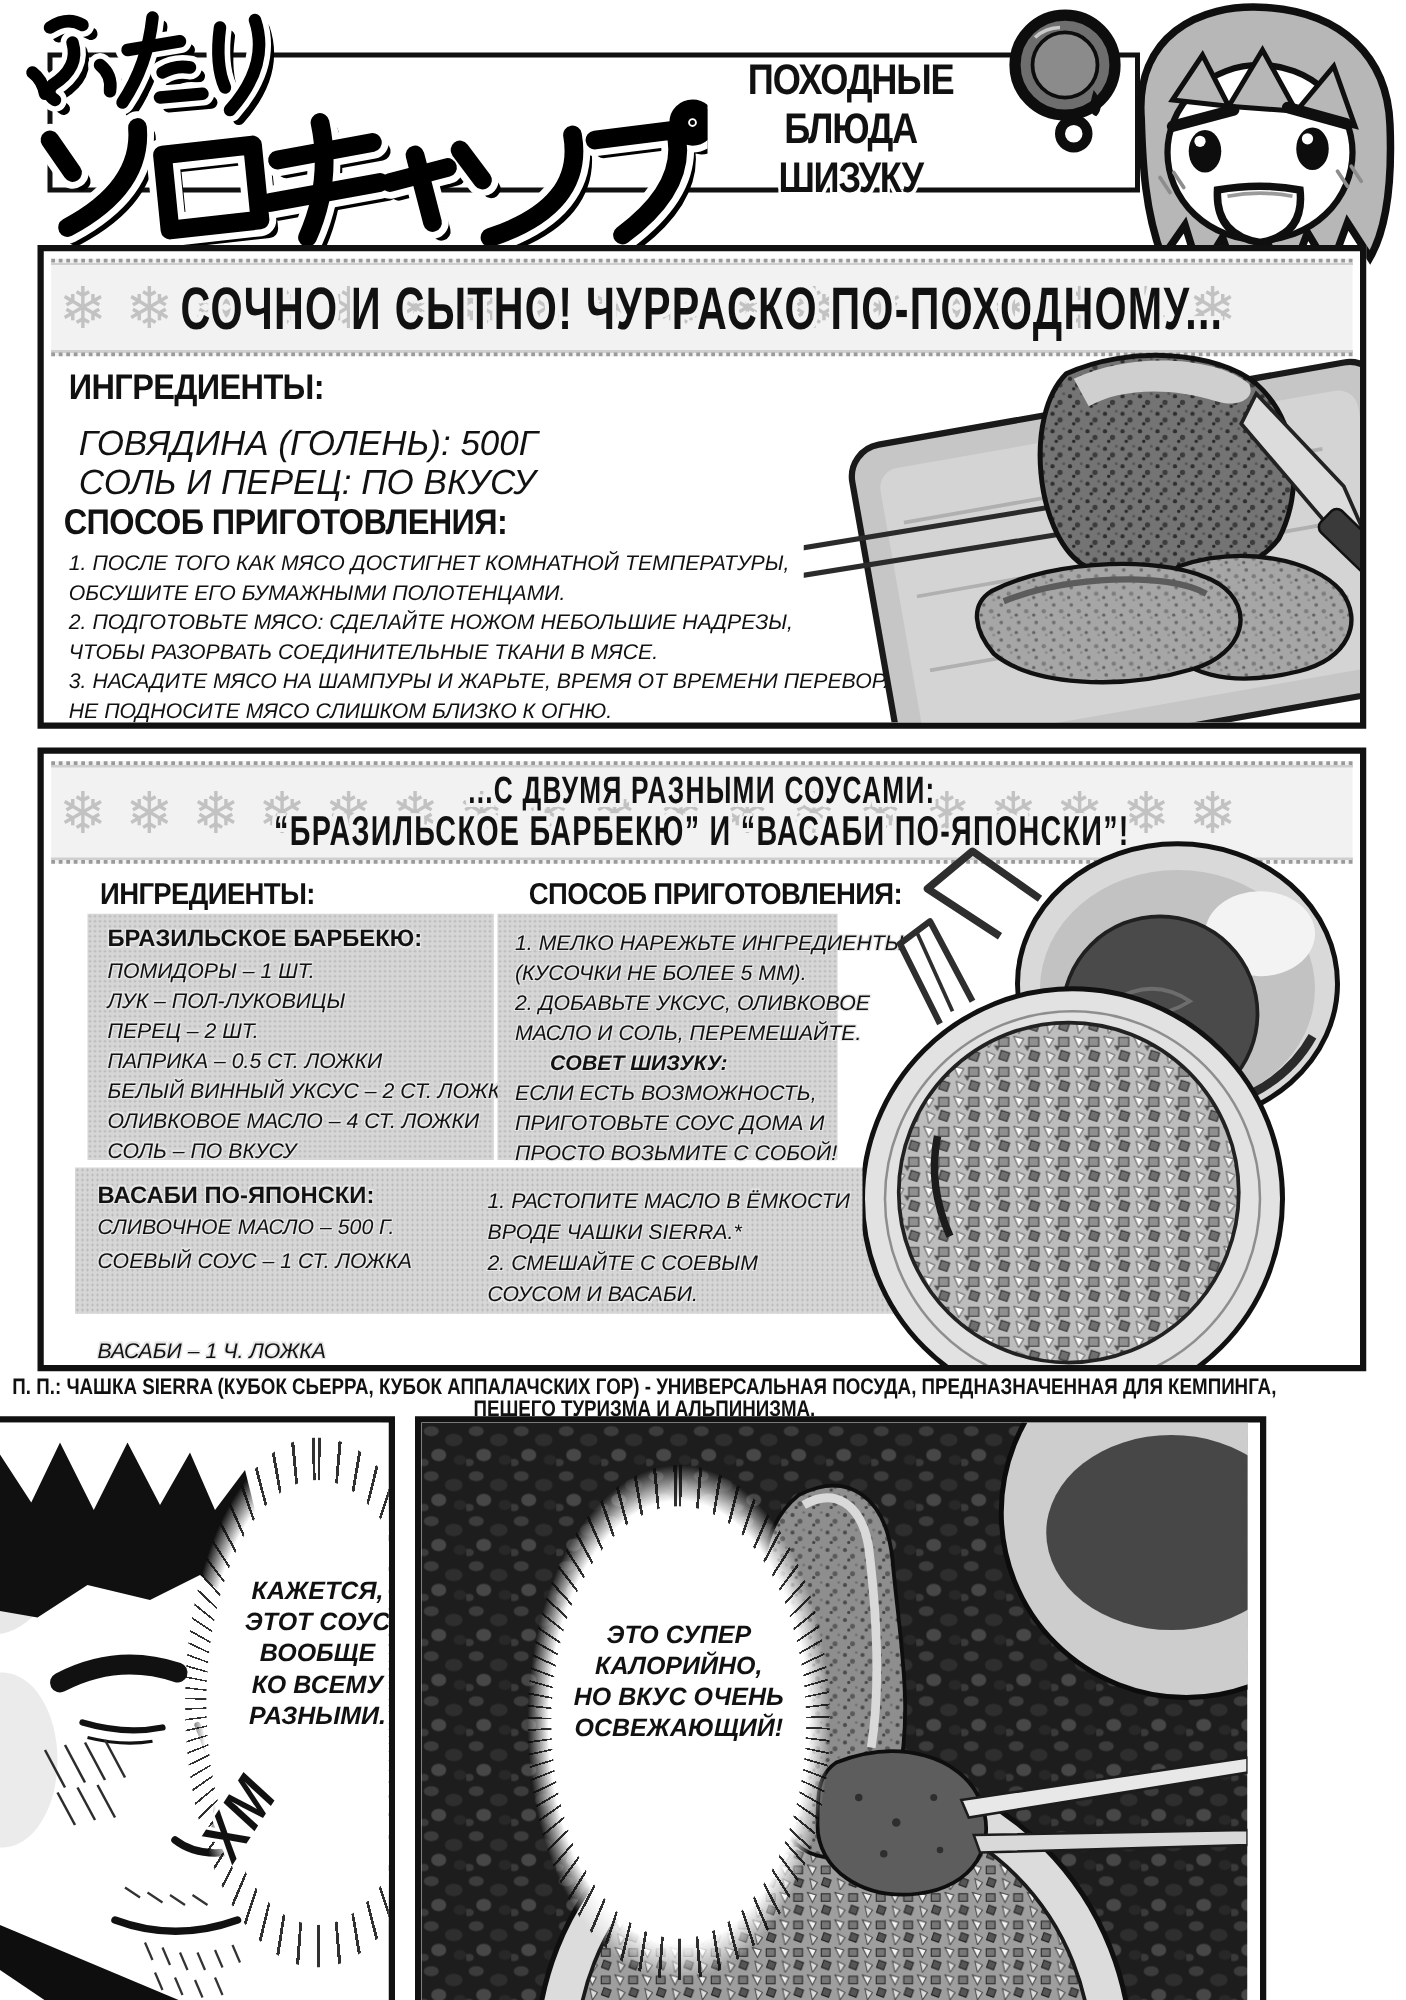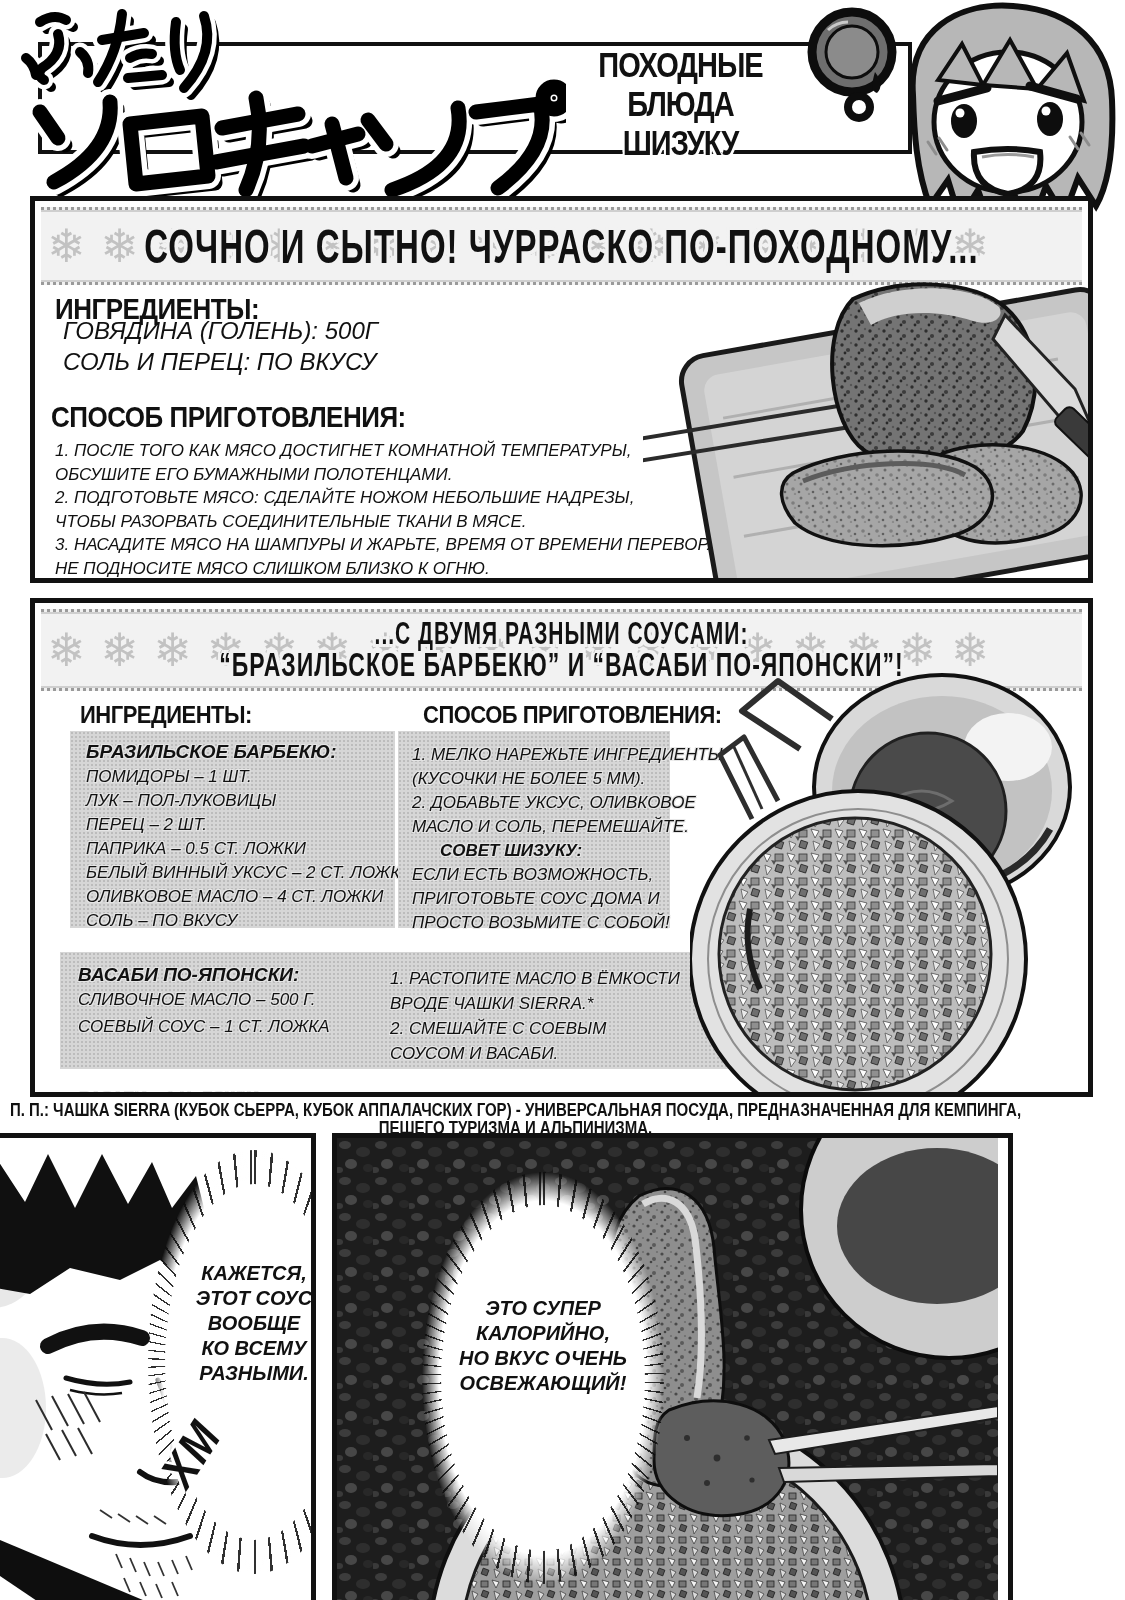--- a/index.html
+++ b/index.html
@@ -24,21 +24,21 @@
            white-space:nowrap;overflow:hidden;}
   .knit-title{position:absolute;left:0;right:0;text-align:center;font-weight:700;color:#111;
            transform:scaleY(1.45);transform-origin:center;letter-spacing:1px;
            text-shadow:-3px 0 0 #f2f2f2,3px 0 0 #f2f2f2,0 -2px 0 #f2f2f2,0 2px 0 #f2f2f2,
                        -3px -2px 0 #f2f2f2,3px 2px 0 #f2f2f2,-3px 2px 0 #f2f2f2,3px -2px 0 #f2f2f2;}
   .sec-h{font-weight:700;font-size:26px;letter-spacing:-0.5px;transform:scaleY(1.1);transform-origin:left top;white-space:nowrap;}
   .sec-h2{font-weight:700;font-size:22px;letter-spacing:-0.5px;transform:scaleY(1.1);transform-origin:left top;white-space:nowrap;}
   .ing-line,.met-line{font-style:italic;white-space:nowrap;}
   .graybox{background-color:#d6d6d6;
            background-image:radial-gradient(#bcbcbc 1px, rgba(0,0,0,0) 1px);background-size:4px 4px;}
-  .gb-title{font-weight:700;font-style:italic;font-size:19px;white-space:nowrap;
+  .gb-title{font-weight:700;font-size:19px;white-space:nowrap;
             text-shadow:-1px -1px 0 #e6e6e6,1px -1px 0 #e6e6e6,-1px 1px 0 #e6e6e6,1px 1px 0 #e6e6e6;}
   .gb-line{font-style:italic;font-size:17px;line-height:24px;white-space:nowrap;
             text-shadow:-1px -1px 0 #e6e6e6,1px -1px 0 #e6e6e6,-1px 1px 0 #e6e6e6,1px 1px 0 #e6e6e6;}
   #bbq-method .gb-line:nth-child(5){font-weight:700;margin-left:28px;}
 
   
   .footnote{left:0;top:1101px;width:1031px;text-align:center;font-weight:700;font-size:15px;
             line-height:18px;letter-spacing:0;}
   .footnote div{transform:scaleY(1.2);}
 
@@ -138,21 +138,21 @@
   </svg>
 
   <div class="abs rbox" style="left:30px;top:196px;width:1053px;height:377px;">
     <div class="rbox-inner">
       <div class="knit" style="height:72px;">
         <div class="snowrow">❄ ❄ ❄ ❄ ❄ ❄ ❄ ❄ ❄ ❄ ❄ ❄ ❄ ❄ ❄ ❄ ❄ ❄</div>
         <div class="knit-title" style="top:18px;font-size:33px;">СОЧНО И СЫТНО! ЧУРРАСКО ПО-ПОХОДНОМУ...</div>
       </div>
 
       <div class="abs sec-h" style="left:20px;top:92px;">ИНГРЕДИЕНТЫ:</div>
-      <div class="abs" style="left:28px;top:114px;font-size:24px;line-height:31px;">
+      <div class="abs" style="left:28px;top:138px;font-size:28px;line-height:31px;">
         <div class="ing-line">ГОВЯДИНА (ГОЛЕНЬ): 500Г</div>
         <div class="ing-line">СОЛЬ И ПЕРЕЦ: ПО ВКУСУ</div>
       </div>
 
       <div class="abs sec-h" style="left:16px;top:200px;">СПОСОБ ПРИГОТОВЛЕНИЯ:</div>
       <div class="abs" style="left:20px;top:238px;font-size:17px;line-height:23.5px;">
         <div class="met-line">1. ПОСЛЕ ТОГО КАК МЯСО ДОСТИГНЕТ КОМНАТНОЙ ТЕМПЕРАТУРЫ,</div>
         <div class="met-line">ОБСУШИТЕ ЕГО БУМАЖНЫМИ ПОЛОТЕНЦАМИ.</div>
         <div class="met-line">2. ПОДГОТОВЬТЕ МЯСО: СДЕЛАЙТЕ НОЖОМ НЕБОЛЬШИЕ НАДРЕЗЫ,</div>
         <div class="met-line">ЧТОБЫ РАЗОРВАТЬ СОЕДИНИТЕЛЬНЫЕ ТКАНИ В МЯСЕ.</div>
@@ -231,21 +231,21 @@
           <div class="gb-line">(КУСОЧКИ НЕ БОЛЕЕ 5 ММ).</div>
           <div class="gb-line">2. ДОБАВЬТЕ УКСУС, ОЛИВКОВОЕ</div>
           <div class="gb-line">МАСЛО И СОЛЬ, ПЕРЕМЕШАЙТЕ.</div>
           <div class="gb-line">СОВЕТ ШИЗУКУ:</div>
           <div class="gb-line">ЕСЛИ ЕСТЬ ВОЗМОЖНОСТЬ,</div>
           <div class="gb-line">ПРИГОТОВЬТЕ СОУС ДОМА И</div>
           <div class="gb-line">ПРОСТО ВОЗЬМИТЕ С СОБОЙ!</div>
         </div>
       </div>
 
-      <div class="abs graybox" style="left:25px;top:349px;width:672px;height:117px;">
+      <div class="abs graybox" style="left:25px;top:331px;width:672px;height:117px;">
         <div class="abs" style="left:18px;top:12px;">
           <div class="gb-title">ВАСАБИ ПО-ЯПОНСКИ:</div>
           <div class="gb-line" style="line-height:27px;">СЛИВОЧНОЕ МАСЛО – 500 Г.</div>
           <div class="gb-line" style="line-height:27px;">СОЕВЫЙ СОУС – 1 СТ. ЛОЖКА</div>
           <div class="gb-line" style="line-height:27px;margin-top:45px;">ВАСАБИ – 1 Ч. ЛОЖКА</div>
         </div>
         <div class="abs" style="left:330px;top:14px;">
           <div class="gb-line" style="line-height:25px;">1. РАСТОПИТЕ МАСЛО В ЁМКОСТИ</div>
           <div class="gb-line" style="line-height:25px;">ВРОДЕ ЧАШКИ SIERRA.*</div>
           <div class="gb-line" style="line-height:25px;">2. СМЕШАЙТЕ С СОЕВЫМ</div>

